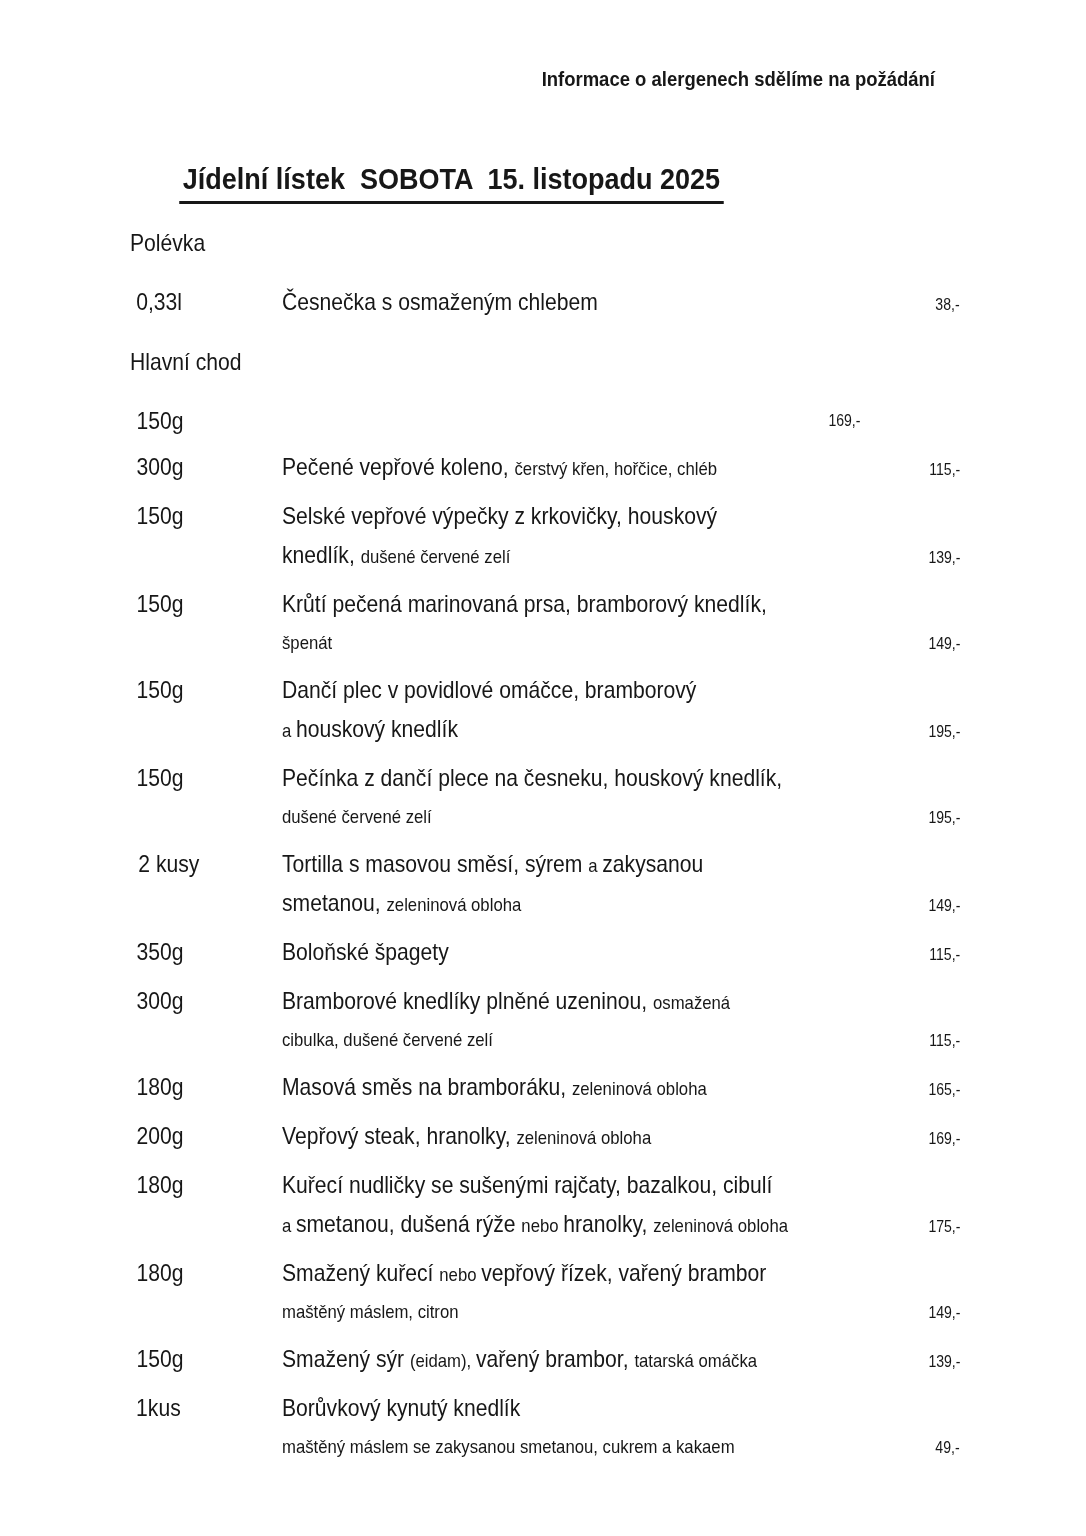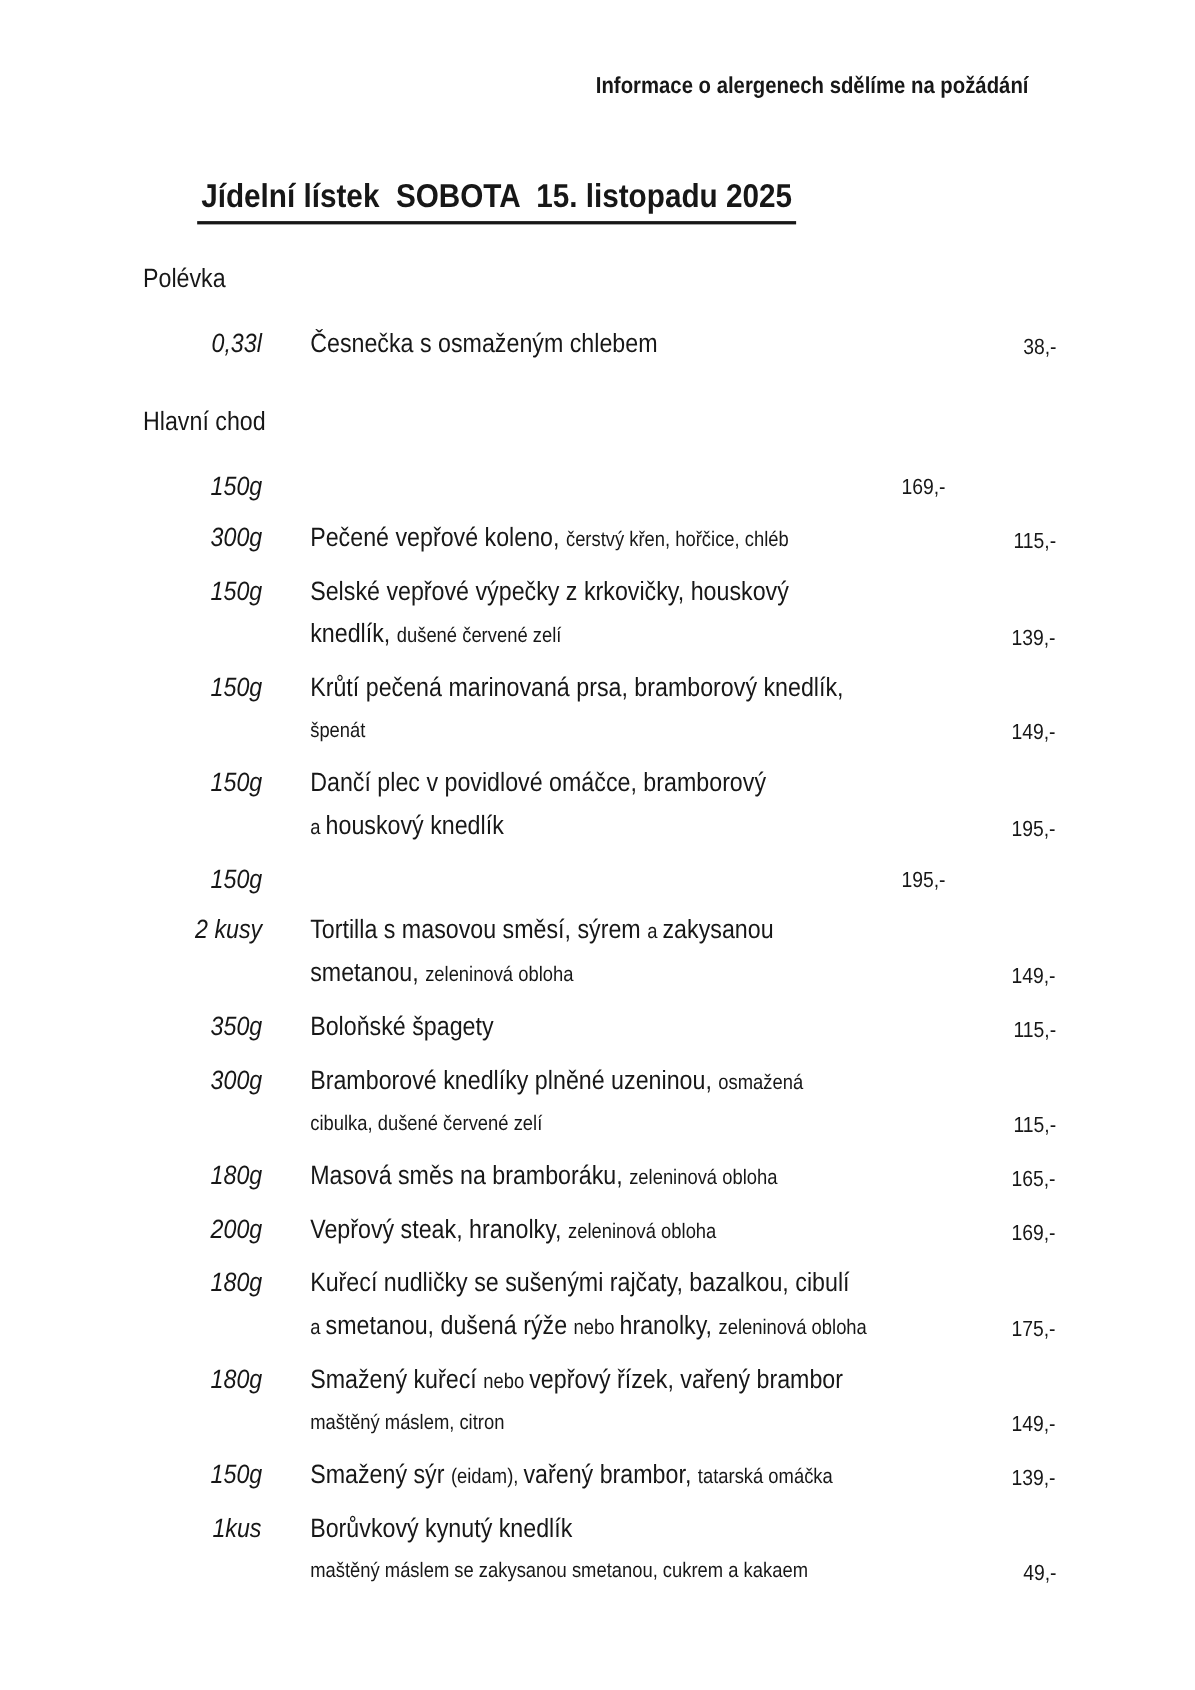--- a/index.html
+++ b/index.html
@@ -35,49 +35,47 @@
     font-weight: 700;
     white-space: pre;
     border-bottom: 3px solid #171717;
     padding: 0 4px 3px 4px;
     transform: translateX(19px) scaleX(0.9);
     transform-origin: 50% 50%;
   }
   .heading {
     font-size: 24px;
     line-height: 30px;
-    margin: 35px 0 26px 0;
+    margin: 24px 0 26px 0;
     white-space: pre;
   }
   .row {
     display: grid;
     grid-template-columns: 108px 1fr 100px;
     margin-bottom: 10px;
   }
   .qty {
-    text-align: right;
     font-size: 24px;
     line-height: 36px;
     white-space: pre;
-    font-style: italic;
   }
   .name { padding-left: 44px; text-align: right; }
   .line {
     display: block;
     width: max-content;
     line-height: 36px;
     white-space: pre;
     transform: scaleX(0.88);
     transform-origin: 0 50%;
   }
   .seg-lg { font-size: 24px; }
   .seg-sm { font-size: 19px; }
   .price {
     text-align: right;
-    font-size: 20px;
+    font-size: 16px;
     line-height: 36px;
     align-self: end;
     white-space: pre;
   }
   .footer {
     text-align: right;
     padding-right: 2px;
     margin-top: 14px;
     font-size: 25px;
     line-height: 36px;
@@ -140,20 +138,24 @@
         <div class="row">
           <div class="qty"><span class="cond o-r">150g</span></div>
           <div class="name">
             <span class="line"><span class="seg-lg">Dančí plec v povidlové omáčce, bramborový</span></span>
             <span class="line"><span class="seg-sm">a </span><span class="seg-lg">houskový knedlík</span></span>
           </div>
           <div class="price"><span class="cond o-r">195,-</span></div>
         </div>
         <div class="row">
           <div class="qty"><span class="cond o-r">150g</span></div>
+          <div class="name">
+            <span class="line"><span class="seg-lg">Pečínka z dančí plece na česneku, houskový knedlík,</span></span>
+            <span class="line"><span class="seg-sm">dušené červené zelí</span></span>
+          </div>
           <div class="price"><span class="cond o-r">195,-</span></div>
         </div>
         <div class="row">
           <div class="qty"><span class="cond o-r">2 kusy</span></div>
           <div class="name">
             <span class="line"><span class="seg-lg">Tortilla s masovou směsí, sýrem </span><span class="seg-sm">a </span><span class="seg-lg">zakysanou</span></span>
             <span class="line"><span class="seg-lg">smetanou, </span><span class="seg-sm">zeleninová obloha</span></span>
           </div>
           <div class="price"><span class="cond o-r">149,-</span></div>
         </div>

